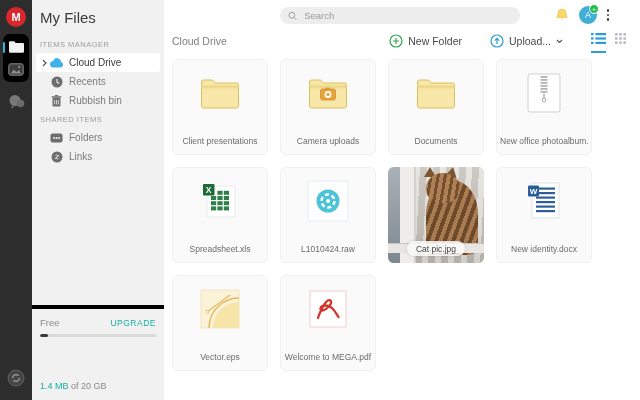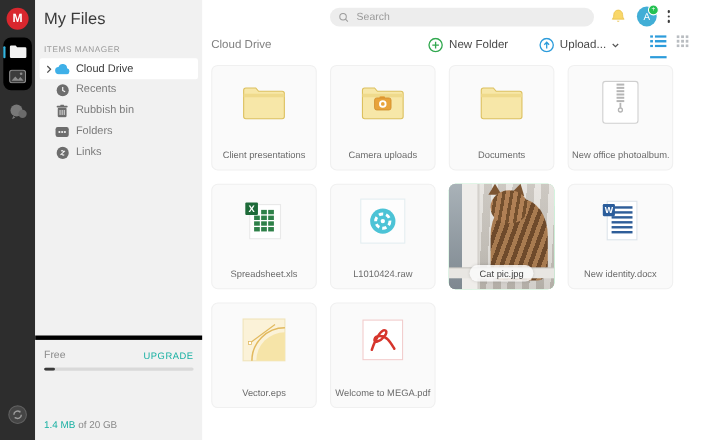--- a/index.html
+++ b/index.html
@@ -7,21 +7,21 @@
   
   .rail{width:32px;background:#2d2d2d;display:flex;flex-direction:column;align-items:center;flex-shrink:0;}
   .logo{width:20px;height:20px;border-radius:50%;background:#d9272e;color:#fff;font-size:11px;font-weight:bold;display:flex;align-items:center;justify-content:center;margin-top:7px;cursor:pointer;}
   .app-block{margin-top:7px;width:26px;background:#000;border-radius:7px;padding:6px 0;display:flex;flex-direction:column;align-items:center;gap:9px;}
   .app-item{position:relative;display:flex;align-items:center;cursor:pointer;}
   .sel-bar{position:absolute;left:-5px;width:2px;height:11px;background:#35b5e0;border-radius:1px;}
   .chat-ic{margin-top:12px;cursor:pointer;}
   .rail-spacer{flex:1;}
   .sync-ic{margin-bottom:9px;cursor:pointer;}
   
-  .sidebar{width:152px;background:#f1f1f1;flex-shrink:0;position:relative;display:flex;flex-direction:column;}
+  .sidebar{width:132px;background:#f1f1f1;flex-shrink:0;position:relative;display:flex;flex-direction:column;}
   .sb-title{font-size:15px;color:#3a3a3a;padding:9px 0 9px 8px;}
   .sb-section{font-size:7.5px;color:#9b9b9b;letter-spacing:.5px;padding:5px 0 4px 8px;}
   .sb-item{height:19px;display:flex;align-items:center;margin:0 4px;padding-left:4px;border-radius:2px;font-size:10px;color:#7b7b7b;cursor:pointer;}
   .sb-item .chev-slot{width:9px;display:flex;align-items:center;justify-content:center;}
   .sb-item .sb-ic{width:15px;display:flex;align-items:center;justify-content:center;margin-right:5px;}
   .sb-item.active{background:#fff;color:#3a3a3a;}
   .sb-footer{position:absolute;bottom:0;left:0;right:0;padding:8px 8px 9px;border-top:4px solid #000000;}
   .sb-foot-row{display:flex;justify-content:space-between;align-items:center;}
   .plan{font-size:9.5px;color:#8a8a8a;}
   .upgrade{font-size:8.5px;color:#17b0a2;letter-spacing:.5px;cursor:pointer;}
@@ -140,20 +140,21 @@
         <svg width="11" height="12" viewBox="0 0 11 12">
           <rect x="1.5" y="3" width="8" height="8.5" rx="1" fill="#6d6d6d"></rect>
           <rect x="0.5" y="1.2" width="10" height="1.5" rx=".7" fill="#6d6d6d"></rect>
           <rect x="3.8" y="0" width="3.4" height="1.4" rx=".6" fill="#6d6d6d"></rect>
           <path d="M3.6 5v4.5M5.5 5v4.5M7.4 5v4.5" stroke="#f1f1f1" stroke-width=".8"></path>
         </svg>
       </span>
     <span>Rubbish bin</span>
   </div>
 
+  <div class="sb-section">SHARED ITEMS</div>
 
   <div class="sb-item">
     <span class="chev-slot"></span>
     <span class="sb-ic">
         <svg width="13" height="10" viewBox="0 0 13 10">
           <rect x="0.5" y="0.5" width="12" height="9" rx="2" fill="#6d6d6d"></rect>
           <circle cx="4" cy="5" r="1" fill="#f1f1f1"></circle>
           <circle cx="6.5" cy="5" r="1" fill="#f1f1f1"></circle>
           <circle cx="9" cy="5" r="1" fill="#f1f1f1"></circle>
         </svg>

